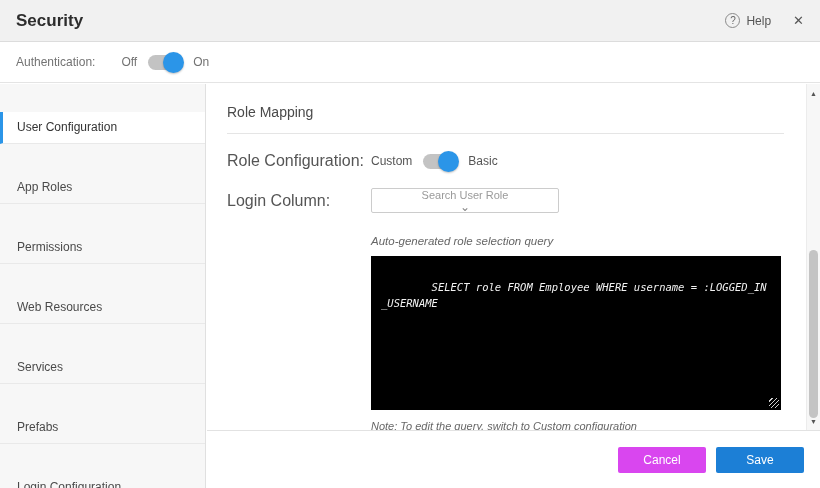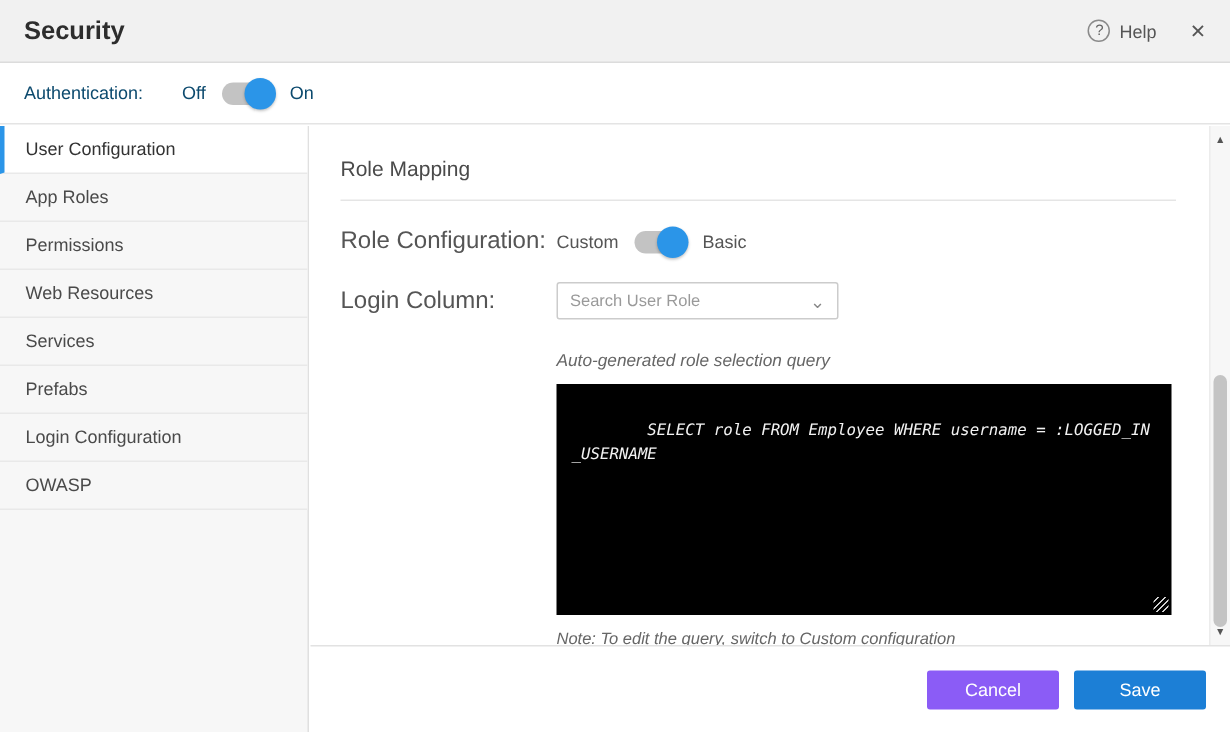--- a/index.html
+++ b/index.html
@@ -25,62 +25,62 @@
     font-size:10px; color:#666;
   }
   .help-label { font-size:12px; color:#555; }
   .close-icon { font-size:13px; color:#555; margin-left:22px; cursor:pointer; }
 
   
   .auth-row {
     position:absolute; top:42px; left:0; right:0; height:41px;
     background:#fff; border-bottom:1px solid #e4e4e4;
     display:flex; align-items:center; padding:0 16px;
-    font-size:12px; color:#0c4a6e;
+    font-size:12px; color:#737373;
   }
   .auth-label { margin-right:26px; }
   .toggle {
     width:34px; height:15px; background:#c3c3c3; border-radius:8px;
     position:relative; margin:0 11px; cursor:pointer; flex:0 0 auto;
   }
   .toggle .knob {
     position:absolute; right:-2px; top:-3px; width:21px; height:21px;
     border-radius:50%; background:#2b95e8;
     box-shadow:0 1px 2px rgba(0,0,0,.25);
   }
 
   
   .sidebar {
     position:absolute; top:84px; left:0; bottom:0; width:206px;
     background:#f7f7f7; border-right:1px solid #e0e0e0;
   }
   .side-item {
     height:32px; line-height:31px; padding-left:17px;
     font-size:12px; color:#4a4a4a;
-    border-bottom:1px solid #e9e9e9; background:#f7f7f7; cursor:pointer;
+    border-bottom:1px solid #e9e9e9; background:#f7f7f7; cursor:pointer;margin-top:28px;
   }
   .side-item.active {
     background:#fff; border-left:3px solid #2b95e8; padding-left:14px; color:#333;
   }
 
   
   .main { position:absolute; top:84px; left:207px; right:0; bottom:0; background:#fff;padding-left:36px; }
   .content { position:absolute; top:0; left:0; right:16px; bottom:58px; overflow:hidden; }
   .section-title {
     margin:20px 20px 0; font-size:14px; color:#4a4a4a;
     padding-bottom:13px; border-bottom:1px solid #e5e5e5;
   }
   .form-row { display:flex; margin:18px 20px 0; align-items:center; }
   .form-label { width:144px; font-size:16px; color:#555; flex:0 0 144px; }
   .toggle-group { display:flex; align-items:center; font-size:12px; color:#555; }
 
   .select {
     width:188px; height:25px; border:1px solid #ccc; border-radius:2px;
     display:flex; align-items:center; justify-content:space-between;
-    padding:0 8px; font-size:11px; color:#9a9a9a; background:#fff; cursor:pointer;
+    padding:0 8px; font-size:11px; color:#9a9a9a; background:#fff; cursor:pointer;flex-direction:column;
   }
   .select .chev { color:#888; font-size:12px; line-height:10px; }
 
   .query-block { margin:22px 20px 0 164px;font-style:italic; }
   .query-label { font-size:11.5px; color:#666; }
   .code-box {
     width:410px; height:154px; background:#000; color:#f2f2f2;
     font-family:"DejaVu Sans Mono", monospace; font-size:10.5px; line-height:1.5;
     padding:8px 10px; margin-top:9px; position:relative;
     white-space:pre-wrap; word-break:break-all; cursor:text;
@@ -114,21 +114,21 @@
     position:absolute; left:0; right:0; bottom:0; height:58px;
     border-top:1px solid #e2e2e2; background:#fff;
     display:flex; align-items:center; justify-content:flex-end;
     padding-right:16px; gap:10px;
   }
   .btn {
     height:26px; min-width:88px; border:none; border-radius:2px;
     font-size:12px; color:#fff; cursor:pointer;
     font-family:"Liberation Sans", sans-serif;
   }
-  .btn-cancel { background:#8b5cf6; }
+  .btn-cancel { background:#d946ef; }
   .btn-save { background:#1c7fd6; }
 </style>
 </head>
 <body>
 
 <div class="header">
   <div class="page-title">Security</div>
   <div class="header-right">
     <div class="help-wrap">
       <span class="help-circle">?</span>

